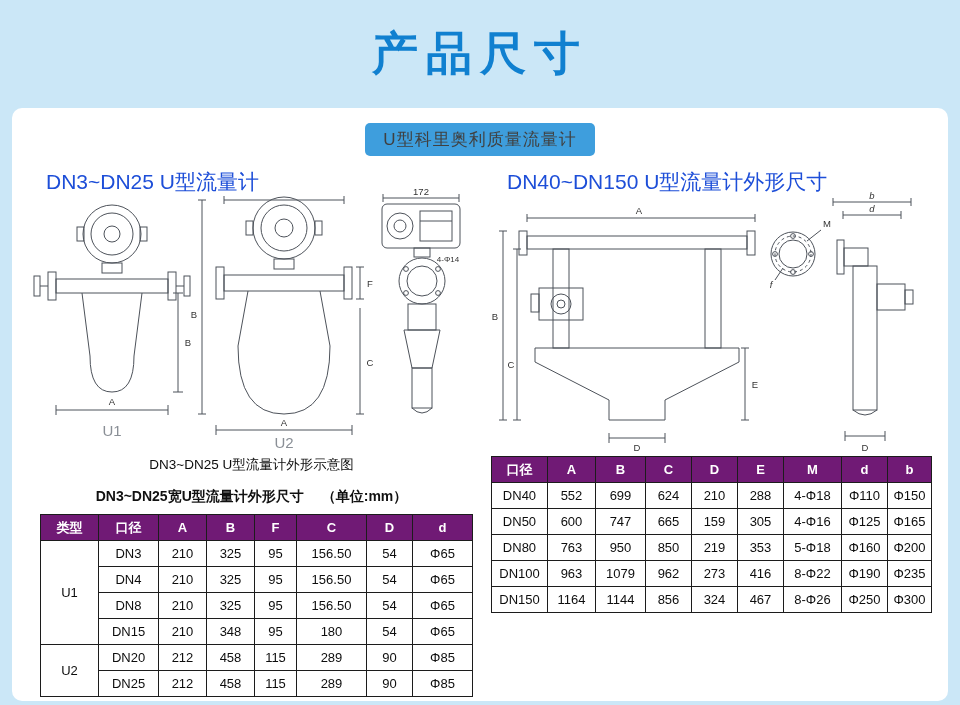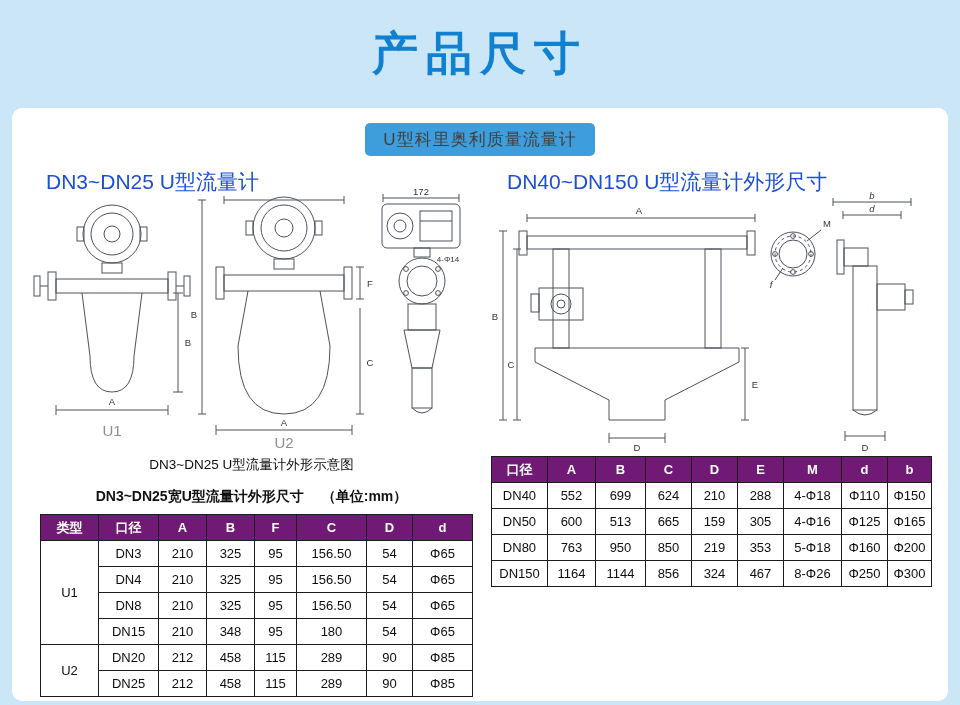--- a/index.html
+++ b/index.html
@@ -415,40 +415,51 @@
               <td>624</td>
               <td>210</td>
               <td>288</td>
               <td>4-Φ18</td>
               <td>Φ110</td>
               <td>Φ150</td>
             </tr>
             <tr>
               <td>DN50</td>
               <td>600</td>
-              <td>513</td>
+              <td>747</td>
               <td>665</td>
               <td>159</td>
               <td>305</td>
               <td>4-Φ16</td>
               <td>Φ125</td>
               <td>Φ165</td>
             </tr>
             <tr>
               <td>DN80</td>
               <td>763</td>
               <td>950</td>
               <td>850</td>
               <td>219</td>
               <td>353</td>
               <td>5-Φ18</td>
               <td>Φ160</td>
               <td>Φ200</td>
             </tr>
             <tr>
+              <td>DN100</td>
+              <td>963</td>
+              <td>1079</td>
+              <td>962</td>
+              <td>273</td>
+              <td>416</td>
+              <td>8-Φ22</td>
+              <td>Φ190</td>
+              <td>Φ235</td>
+            </tr>
+            <tr>
               <td>DN150</td>
               <td>1164</td>
               <td>1144</td>
               <td>856</td>
               <td>324</td>
               <td>467</td>
               <td>8-Φ26</td>
               <td>Φ250</td>
               <td>Φ300</td>
             </tr>

